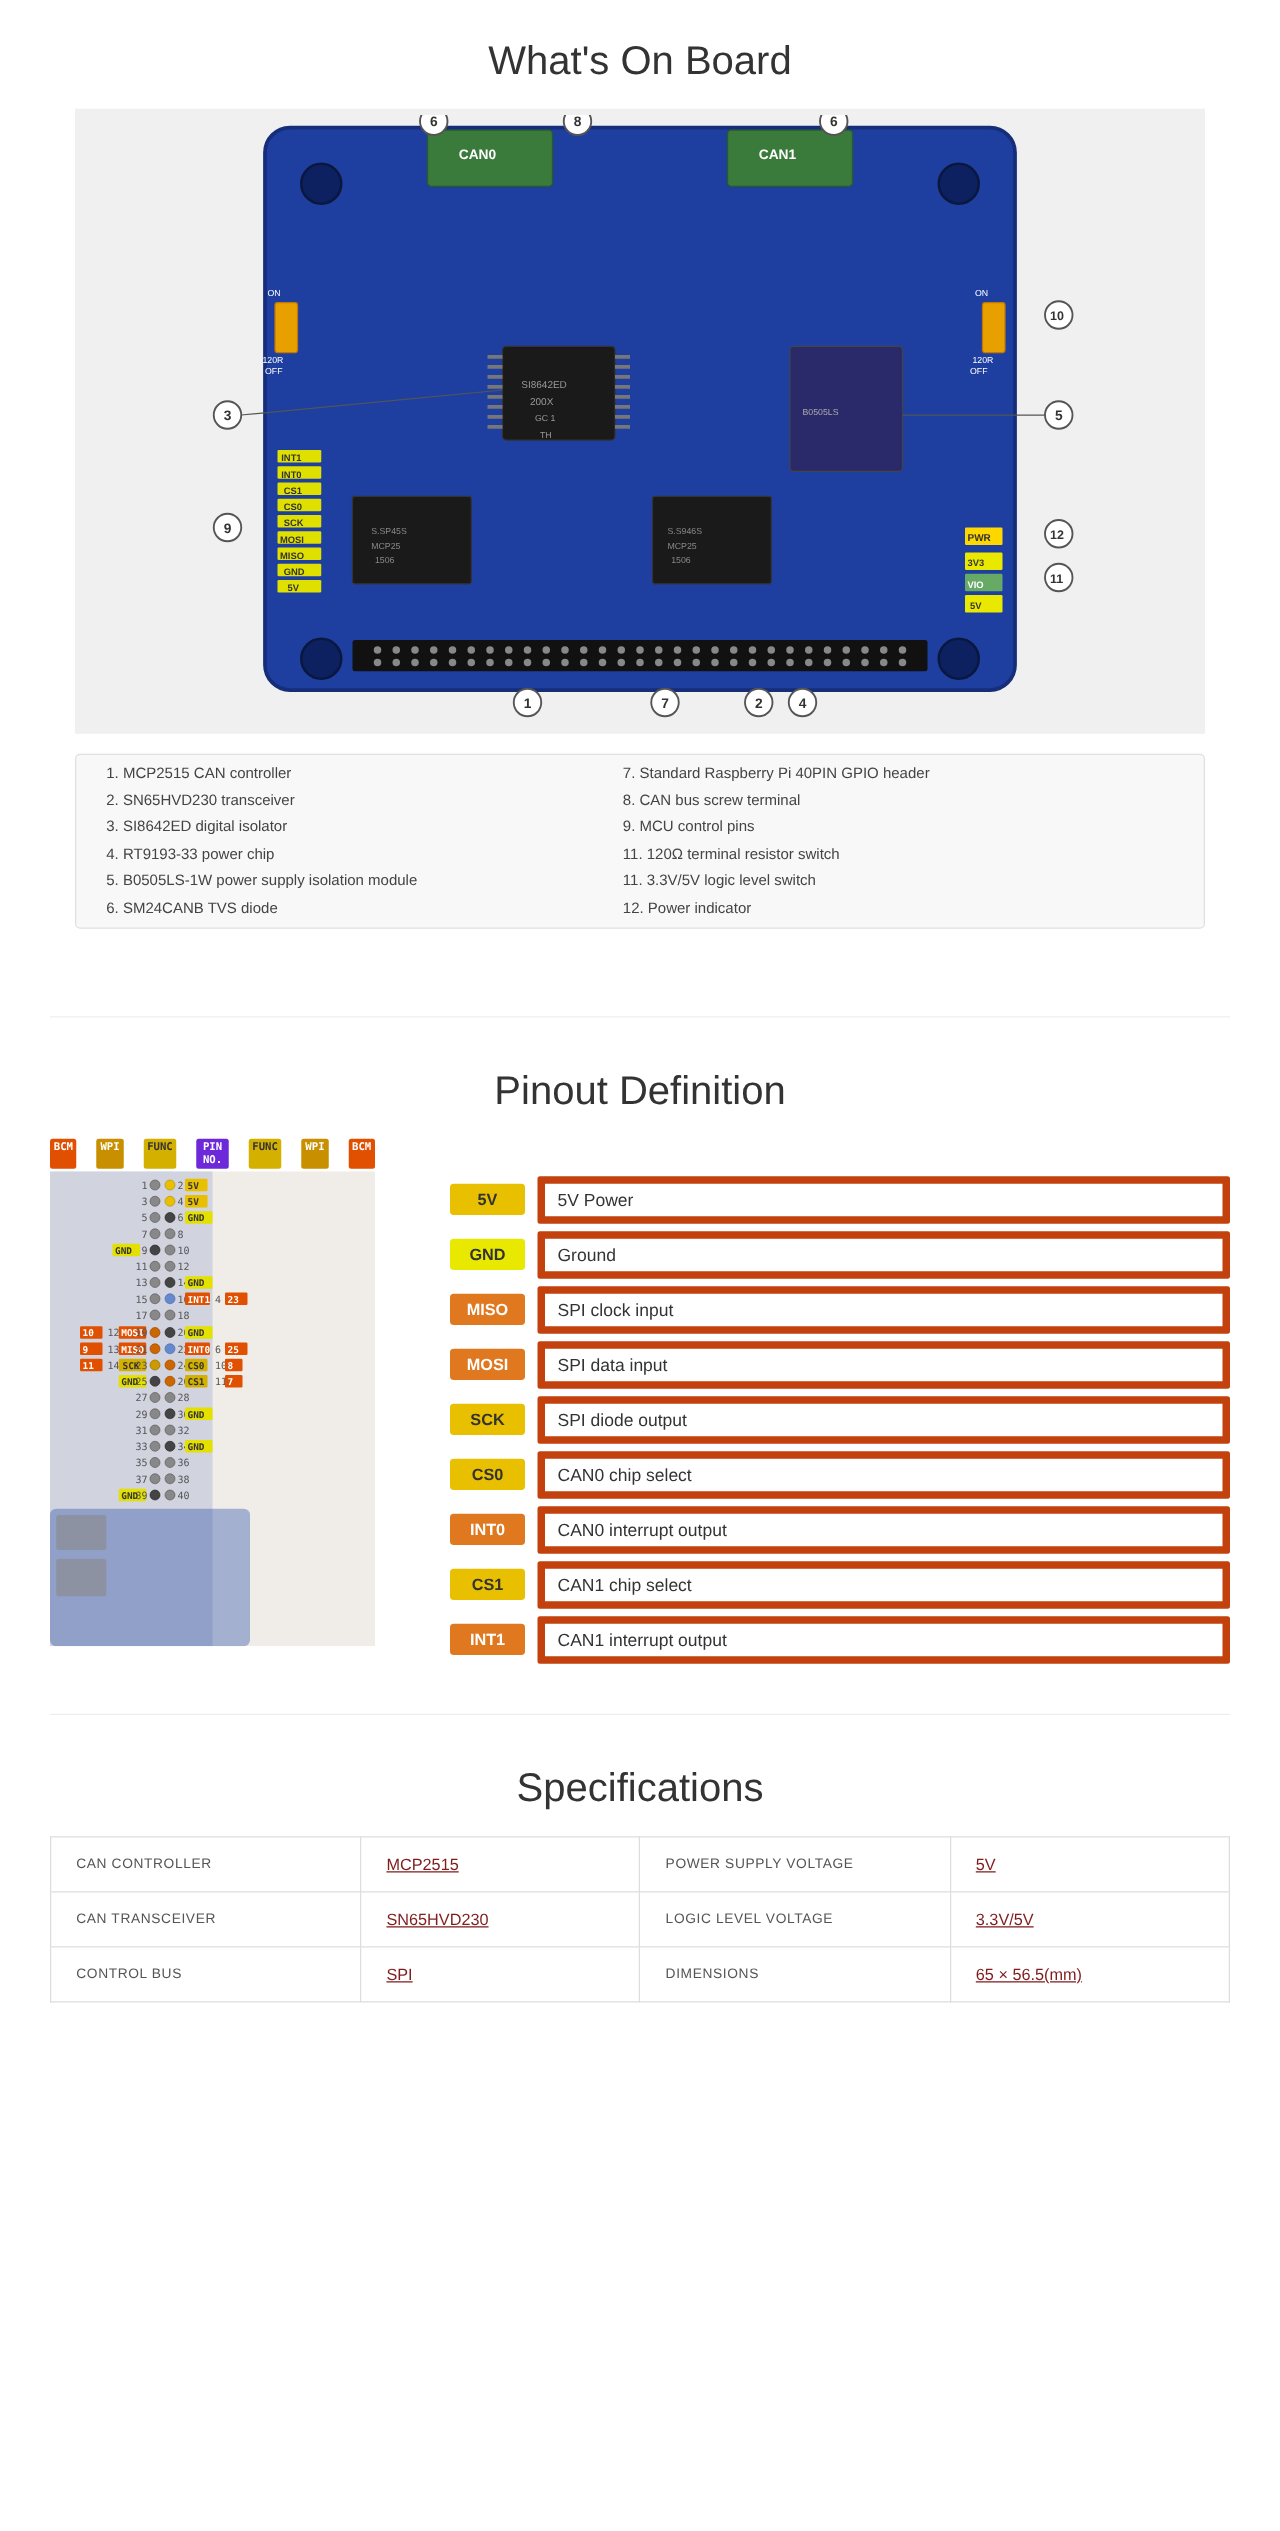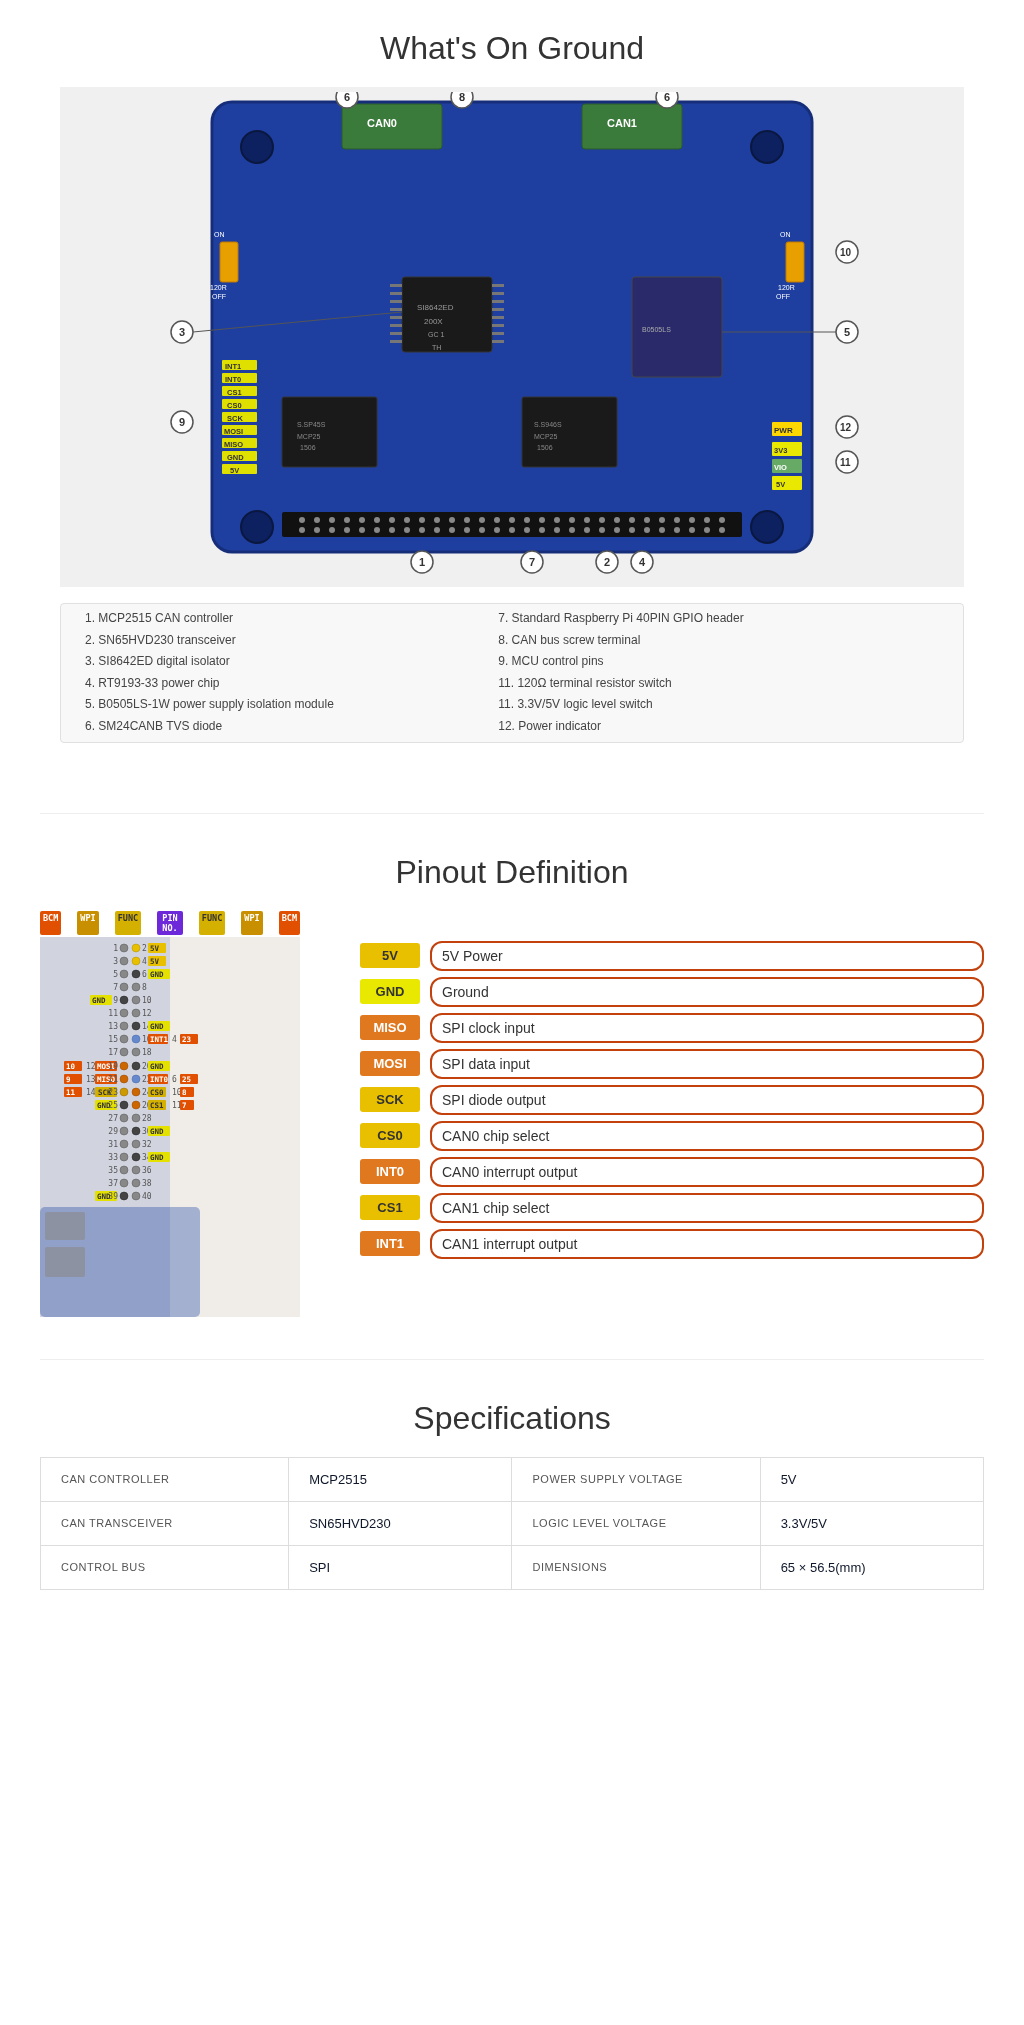--- a/index.html
+++ b/index.html
@@ -88,24 +88,24 @@
     .badge-mosi { background: #e07820; color: #fff; }
     .badge-sck { background: #e8c000; color: #333; }
     .badge-cs0 { background: #e8c000; color: #333; }
     .badge-int0 { background: #e07820; color: #fff; }
     .badge-cs1 { background: #e8c000; color: #333; }
     .badge-int1 { background: #e07820; color: #fff; }
 
     .legend-desc {
       font-size: 14px;
       color: #333;
-      border: 2px solid #c2410c;
+      border: 6px solid #c2410c;
       flex: 1;
       padding: 5px 10px;
-      border-radius: 12px;
+      border-radius: 2px;
     }
 
     
     .specs-section {
       padding: 0 40px 40px 40px;
     }
 
     .specs-table {
       width: 100%;
       border-collapse: collapse;
@@ -118,22 +118,23 @@
     }
     .specs-table .spec-label {
       font-weight: normal;
       color: #555;
       font-size: 11px;
       letter-spacing: 0.5px;
       text-transform: uppercase;
       width: 20%;
     }
     .specs-table .spec-value {
-      color: #0f172a;
+      color: #7f1d1d;
       width: 18%;
+      text-decoration: underline;
     }
 
     .section-divider {
       height: 1px;
       background: #eee;
       margin: 10px 40px;
     }
 
     
     .pd-container {
@@ -172,21 +173,21 @@
       background: #f0f0f0;
       display: flex;
       align-items: center;
       justify-content: center;
       overflow: hidden;
     }
   </style>
 </head>
 <body>
 
-<h1 class="section-title">What's On Ground</h1>
+<h1 class="section-title">What's On Board</h1>
 
 <div class="board-section">
   <div class="board-img-sim">
     <svg width="720" height="490" viewBox="0 0 720 490">
 
       <rect x="60" y="10" width="600" height="450" rx="20" fill="#1e3fa0" stroke="#162e7a" stroke-width="3"></rect>
 
       <circle cx="105" cy="55" r="16" fill="#0d2060" stroke="#0a1840" stroke-width="2"></circle>
       <circle cx="615" cy="55" r="16" fill="#0d2060" stroke="#0a1840" stroke-width="2"></circle>
       <circle cx="105" cy="435" r="16" fill="#0d2060" stroke="#0a1840" stroke-width="2"></circle>

